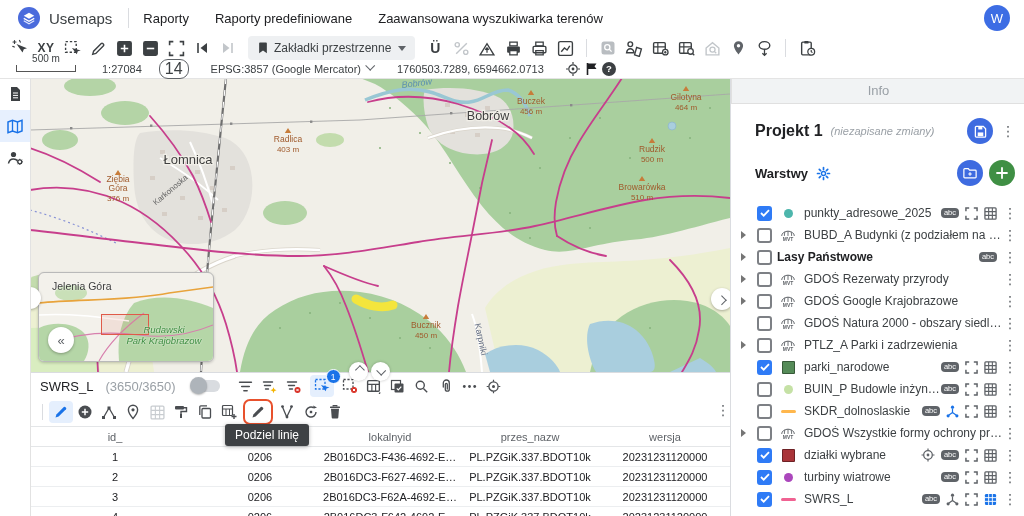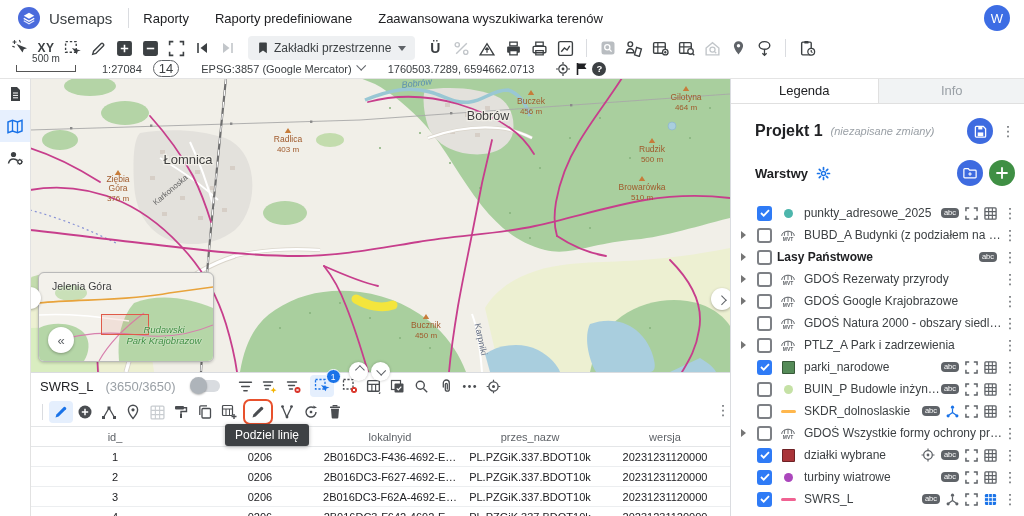--- a/index.html
+++ b/index.html
@@ -27,21 +27,21 @@
   .toolbar{position:absolute;left:0;top:36px;width:1024px;height:42px;background:#fff;border-bottom:1px solid #e4e4e4;z-index:20}
   .tb-row1{display:flex;align-items:center;height:24px;padding-left:8px;gap:2px}
   .tb-row2{display:flex;align-items:center;height:17px;padding-left:16px;gap:0;font-size:11px;color:#3c4043}
   .xy{font-size:12px;font-weight:700;color:#3c4043;letter-spacing:.5px}
   .pill{display:flex;align-items:center;background:#eef0f2;border-radius:4px;height:24px;padding:0 9px;margin:1px 6px;cursor:pointer}
   .pill-label{font-size:12px;font-weight:500;color:#3c4043;margin:0 7px 0 5px;white-space:nowrap}
   .caret-down{width:0;height:0;border-left:4px solid transparent;border-right:4px solid transparent;border-top:5px solid #5f6368}
   .tb-div{width:1px;height:18px;background:#dadce0;margin:0 7px}
   .scalebar{width:58px;height:6px;border:1.2px solid #555;border-top:none;position:relative;margin-right:26px}
   .scalebar span{position:absolute;left:0;right:0;top:-12px;text-align:center;font-size:10px;color:#3c4043}
-  .zoom-oval{border:1px solid #5f6368;border-radius:9px;padding:0 5px;font-size:13px;margin:0 22px 0 11px}
+  .zoom-oval{border:1px solid #5f6368;border-radius:9px;padding:0 5px;font-size:16px;margin:0 22px 0 17px}
   .crs{display:flex;align-items:flex-start;gap:5px;margin-right:24px;cursor:pointer}
   .coords{margin-right:20px}
   .help-dot{width:14px;height:14px;border-radius:50%;background:#3c4043;color:#fff;font-size:9.5px;font-weight:700;
             display:flex;align-items:center;justify-content:center}
 
   
   .sidebar{position:absolute;left:0;top:78px;width:30px;height:438px;background:#fff;border-right:1px solid #e2e2e2;z-index:15}
   .sb-item{width:30px;height:32px;display:flex;align-items:center;justify-content:center;cursor:pointer}
   .sb-item.active{background:#e7f0fe}
 
@@ -507,21 +507,20 @@
   </div>
 <div class="updown" style="left:349px;top:362px">
     <span class="chev up"></span>
   </div>
 <div class="updown" style="left:371px;top:362px">
     <span class="chev down"></span>
   </div>
 
 <div class="rpanel">
   <div class="tabs">
-    <div class="tab active">Legenda</div>
     <div class="tab inactive">Info</div>
   </div>
   <div class="proj-row">
     <span class="proj-name">Projekt 1</span>
     <span class="proj-status">(niezapisane zmiany)</span>
     <span class="circle-btn" style="background:var(--save-blue)">
       <svg width="13" height="13" viewBox="0 0 14 14">
           <path d="M1.5 2.5a1 1 0 0 1 1-1H10l2.5 2.5v8a1 1 0 0 1-1 1h-9a1 1 0 0 1-1-1z" fill="none" stroke="#fff" stroke-width="1.4"></path>
           <rect x="4" y="8" width="6" height="4" fill="#fff"></rect>
           <rect x="4.6" y="1.8" width="4.4" height="3" fill="#fff"></rect>
@@ -660,21 +659,21 @@
           <i></i>
         </span>
         <span class="cb"></span>
         <span class="sym">
           <svg width="18" height="15" viewBox="0 0 20 15">
             <path d="M3 8a7 5.3 0 0 1 14 0" fill="none" stroke="#5f6368" stroke-width="1.1"></path>
             <path d="M10 2.7V8M6.7 3.4C6 5 5.9 6.6 6 8M13.3 3.4c.7 1.6.8 3.2.7 4.6" fill="none" stroke="#5f6368" stroke-width="1"></path>
             <text x="10" y="14" font-size="5.5" text-anchor="middle" fill="#5f6368" font-family="Liberation Sans, sans-serif" font-weight="700">MVT</text>
           </svg>
         </span>
-        <span class="layer-label">PTLZ_A Park i zadrzewienia</span>
+        <span class="layer-label">PTLZ_A Parki i zadrzewienia</span>
         <span class="l-icons">
           <span class="kebab">⋮</span>
         </span>
       </div>
       <div class="layer-row">
         <span class="exp"></span>
         <span class="cb on">
           <svg width="10" height="8" viewBox="0 0 10 8">
             <path d="M1 4l2.7 2.7L9 1.2" fill="none" stroke="#fff" stroke-width="1.8"></path>
           </svg>

